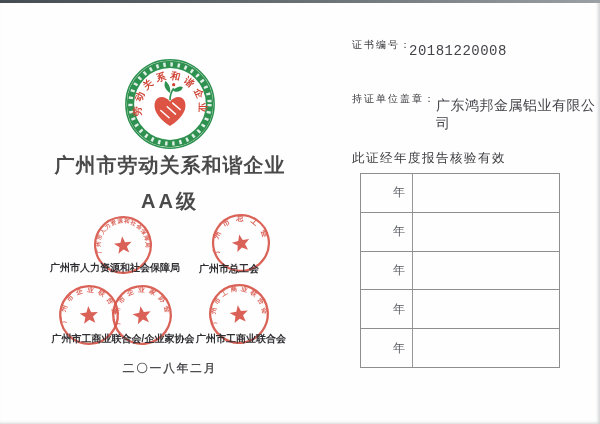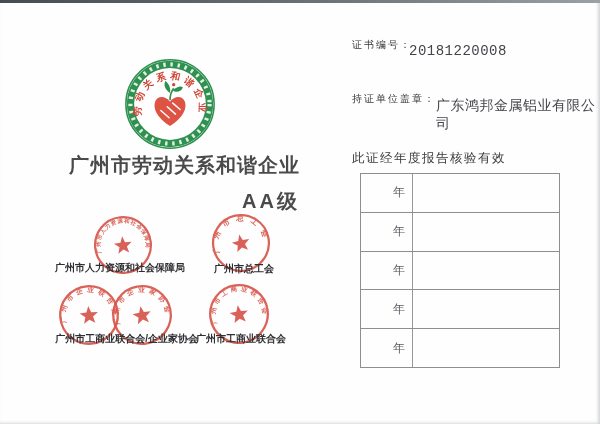--- a/index.html
+++ b/index.html
@@ -4,21 +4,21 @@
 <style>
   html,body{margin:0;padding:0;background:#e9e9e9;}
   .page{
     position:relative;width:600px;height:424px;background:#fefefe;
     overflow:hidden;font-family:"Liberation Sans",sans-serif;
     box-shadow:inset -2px -1px 3px rgba(90,95,100,.25);
   }
   .top-edge{position:absolute;left:0;top:0;width:600px;height:3px;
     background:linear-gradient(to right,#454c52,#6d7478 55%,#9aa0a4);}
   .abs{position:absolute;}
-  .t-center{text-align:right;}
+  .t-center{text-align:center;}
   .title{color:#4a4a4a;font-weight:bold;font-size:20px;letter-spacing:1px;}
   .title2{letter-spacing:3px;}
   .issuer-label{color:#2f2f33;font-weight:bold;font-size:10px;white-space:nowrap;}
   .date{color:#4e4e52;font-size:11.5px;letter-spacing:2px;font-weight:bold;}
   .field-label{color:#3a3a3e;font-weight:normal;font-size:10px;letter-spacing:2px;}
   .field-value{color:#43434a;font-size:14px;font-family:Liberation Mono, monospace;letter-spacing:.5px;}
   .verify-title{color:#3a3a3e;font-weight:normal;font-size:12.5px;letter-spacing:1.5px;}
   .year-table{left:360px;top:173px;width:198px;height:193px;border:1px solid #8e8e8e;
     display:flex;flex-direction:column;background:#fefefe;}
   .year-row{flex:1;display:flex;border-top:1px solid #8e8e8e;}
@@ -118,20 +118,21 @@
       <path id="stamp-arc-4" d="M 15,63 A 37,37 0 1 1 85,63" fill="none"></path>
       <text class="arc-text arc-9">
         <textPath href="#stamp-arc-4" startOffset="50%" text-anchor="middle">广州市工商业联合会</textPath>
       </text>
     </svg>
   </div>
 
   <div class="abs t-center issuer-label" style="left:48px;top:332px;width:150px;">广州市工商业联合会/企业家协会</div>
   <div class="abs t-center issuer-label" style="left:196px;top:332px;width:90px;">广州市工商业联合会</div>
 
+  <div class="abs t-center date" style="left:90px;top:361px;width:160px;">二〇一八年二月</div>
 
   <div class="abs field-label" style="left:352px;top:38px;">证书编号：</div>
   <div class="abs field-value" style="left:409px;top:43px;">20181220008</div>
 
   <div class="abs field-label" style="left:352px;top:92px;">持证单位盖章：</div>
   <div class="abs field-value" style="left:436px;top:97px;">广东鸿邦金属铝业有限公司</div>
 
   <div class="abs verify-title" style="left:352px;top:150px;">此证经年度报告核验有效</div>
 
   <div class="abs year-table">

